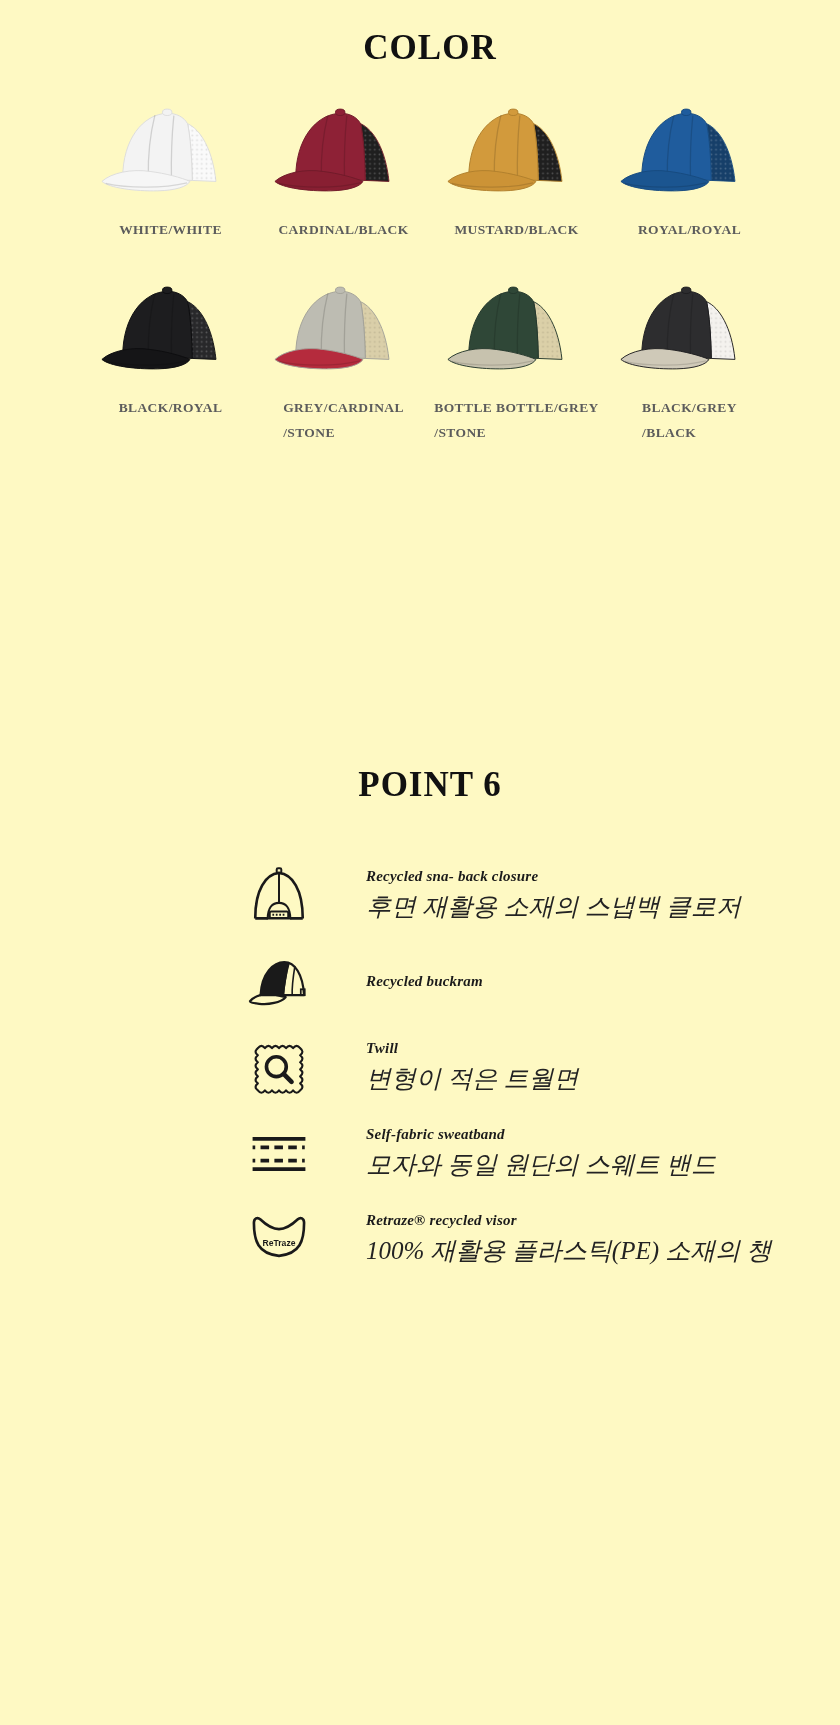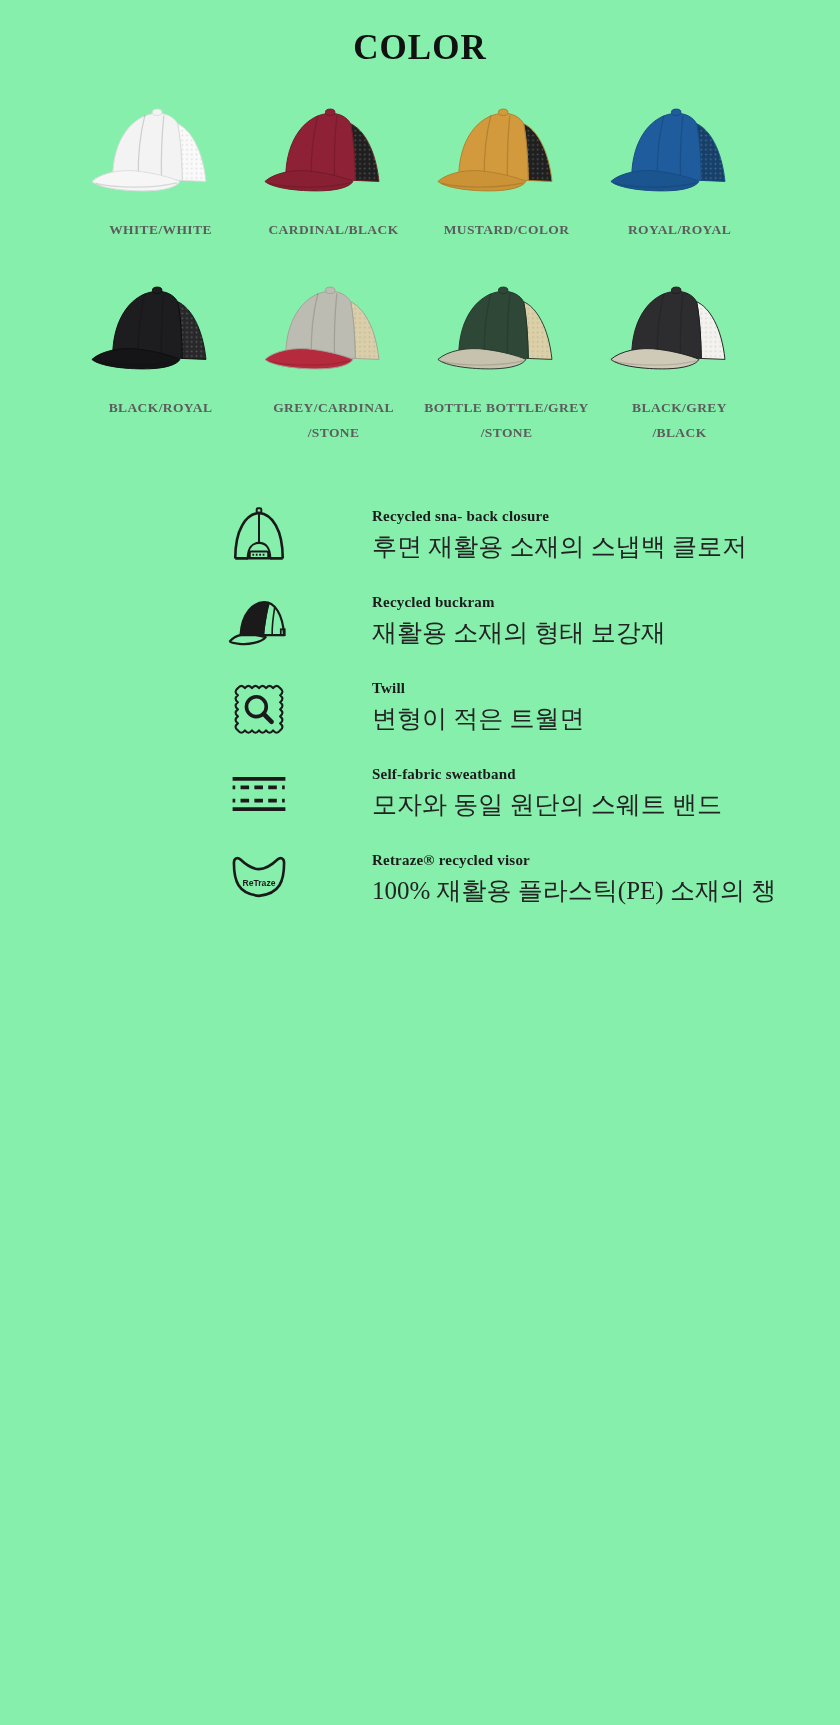--- a/index.html
+++ b/index.html
@@ -1,51 +1,51 @@
 <!DOCTYPE html>
 <html><head>
 <meta charset="utf-8">
 <style>
   * { box-sizing: border-box; }
   body { margin: 0; background: #ffffff; }
   .page {
-    width: 840px; height: 1725px; margin: 0 auto; background: #86efac;
-    font-family: "Liberation Serif", serif; position: relative; overflow: hidden;
+    width: 840px; height: 1725px; margin: 0 auto; background: #fef9c3;
+    font-family: "Liberation Serif", serif; position: relative; overflow: hidden; padding-left: 20px;
   }
   .section-title {
     margin: 0; padding-top: 28px; text-align: center;
     font-size: 35px; font-weight: 700; letter-spacing: 1px; color: #111;
     font-family: "Liberation Serif", serif;
   }
   .point-title { padding-top: 0; margin-top: 320px; }
 
   .caps-grid {
     width: 692px; margin: 32px auto 0;
     display: grid; grid-template-columns: repeat(4, 1fr); row-gap: 36px;
   }
   .cap-cell { display: flex; flex-direction: column; align-items: center; }
   .cap-svg { width: 152px; height: 106px; display: block; }
   .cap-label {
-    margin-top: 12px; text-align: center;
+    margin-top: 12px; 
     font-size: 13.5px; font-weight: 600; color: #5c5c5c;
     letter-spacing: 0.4px; line-height: 1.8;
     font-family: "Liberation Serif", serif;
   }
 
   .features { margin-top: 48px; }
   .feature-row {
     display: flex; align-items: center;
     padding-left: 226px; height: 86px;
   }
   .feature-icon {
     width: 66px; height: 66px; flex: 0 0 66px;
     display: flex; align-items: center; 
   }
   .feature-icon svg { display: block; }
-  .feature-text { margin-left: 80px; }
+  .feature-text { margin-left: 54px; font-style: italic; }
   .feature-en {
     font-size: 15px; font-weight: 700; color: #1b1b1b;
     letter-spacing: 0.2px; font-family: "Liberation Serif", serif;
   }
   .feature-ko {
     margin-top: 5px; font-size: 25px; color: #232323;
     font-family: "Liberation Serif", serif;
   }
   .hidden-defs { position: absolute; width: 0; height: 0; }
 </style>
@@ -105,21 +105,21 @@
       <path class="cap-mesh" d="M97.5,25 C111,31 124,52 127.5,86 L102.5,85 C102,61 100.5,39 97.5,25 Z" stroke-width="1" fill="#1f1f1f" stroke="#b07f2c"></path>
       <path class="cap-mesh-dots" d="M97.5,25 C111,31 124,52 127.5,86 L102.5,85 C102,61 100.5,39 97.5,25 Z" stroke="none" fill="url(#dots-dark-mesh)"></path>
       <path class="cap-front" d="M29,82 C29,42 50,15 76,14 C86,14 93.5,18 97.5,25 C100.5,39 102,61 102.5,85 L29,82 Z" stroke-width="1" fill="#d29a3c" stroke="#b07f2c"></path>
       <path class="cap-seam" d="M63,16 C58,36 55.5,59 56,82" fill="none" stroke="rgba(0,0,0,0.14)" stroke-width="1.4"></path>
       <path class="cap-seam" d="M83,16.5 C81,36 80,60 80.5,84" fill="none" stroke="rgba(0,0,0,0.14)" stroke-width="1.4"></path>
       <ellipse class="cap-button" cx="76" cy="13" rx="5" ry="3.4" stroke-width="1" fill="#d29a3c" stroke="#b07f2c"></ellipse>
       <path class="cap-brim" d="M7,86 C17,77 38,72.5 58,75.5 C74,77.5 91,82 100,86 C97,91.5 85,95.5 66,96 C42,96.5 15,93 7,86 Z" stroke-width="1" fill="#cc9336" stroke="#b07f2c"></path>
       <path class="cap-brimline" d="M11,88 C35,93.5 72,93.5 97,87.5" fill="none" stroke="rgba(0,0,0,0.13)" stroke-width="1.4"></path>
     </svg>
     <div class="cap-label">
-      <div>MUSTARD/COLOR</div>
+      <div>MUSTARD/BLACK</div>
 
     </div>
   </div>
       <div class="cap-cell">
     <svg class="cap-svg" viewBox="0 0 160 112">
       <path class="cap-mesh" d="M97.5,25 C111,31 124,52 127.5,86 L102.5,85 C102,61 100.5,39 97.5,25 Z" stroke-width="1" fill="#163f69" stroke="#164a7f"></path>
       <path class="cap-mesh-dots" d="M97.5,25 C111,31 124,52 127.5,86 L102.5,85 C102,61 100.5,39 97.5,25 Z" stroke="none" fill="url(#dots-dark-mesh)"></path>
       <path class="cap-front" d="M29,82 C29,42 50,15 76,14 C86,14 93.5,18 97.5,25 C100.5,39 102,61 102.5,85 L29,82 Z" stroke-width="1" fill="#1f5c9d" stroke="#164a7f"></path>
       <path class="cap-seam" d="M63,16 C58,36 55.5,59 56,82" fill="none" stroke="rgba(0,0,0,0.14)" stroke-width="1.4"></path>
       <path class="cap-seam" d="M83,16.5 C81,36 80,60 80.5,84" fill="none" stroke="rgba(0,0,0,0.14)" stroke-width="1.4"></path>
@@ -191,20 +191,21 @@
       <path class="cap-brim" d="M7,86 C17,77 38,72.5 58,75.5 C74,77.5 91,82 100,86 C97,91.5 85,95.5 66,96 C42,96.5 15,93 7,86 Z" stroke-width="1" fill="#cfc9b8" stroke="#1e1e20"></path>
       <path class="cap-brimline" d="M11,88 C35,93.5 72,93.5 97,87.5" fill="none" stroke="rgba(0,0,0,0.13)" stroke-width="1.4"></path>
     </svg>
     <div class="cap-label">
       <div>BLACK/GREY</div>
       <div>/BLACK</div>
     </div>
   </div>
     </div>
 
+  <h1 class="section-title point-title">POINT 6</h1>
 
   <div class="features">
       <div class="feature-row">
     <div class="feature-icon">
           <svg width="66" height="66" viewBox="0 0 100 100" fill="none" stroke="#1a1a1a">
     <path d="M14,84 C14,40 30,17 50,15 C70,17 86,40 86,84" stroke-width="4"></path>
     <path d="M50,15 L50,60" stroke-width="3"></path>
     <rect x="46.5" y="8" width="7" height="7" rx="2" stroke-width="3"></rect>
     <path d="M33,84 C33,68 40,60.5 50,60.5 C60,60.5 67,68 67,84 Z" stroke-width="3.2"></path>
     <rect x="36" y="73.5" width="28" height="10" rx="2" stroke-width="3"></rect>
@@ -223,21 +224,20 @@
     <path d="M6,79 C14,70 30,66 45,69.5 L60,73 C53,81 34,85 20,83 C11,81.8 6,81 6,79 Z" stroke-width="3.4" stroke-linejoin="round"></path>
     <path d="M22,70 C24,36 42,20 58,20 C74,20 86,38 88,70 Z" stroke-width="3.4" stroke-linejoin="round"></path>
     <path d="M22,70 C24,36 42,20 58,20 C60.5,20 63,20.8 65,22 L57,70 Z" fill="#1a1a1a" stroke="none"></path>
     <path d="M65,22 C60,40 57.5,55 57,70" stroke-width="2.4"></path>
     <path d="M74,26.5 C71,45 69.5,58 70,70" stroke-width="2.4"></path>
     <rect x="83" y="61" width="6" height="9" stroke-width="2.6"></rect>
   </svg>
         </div>
     <div class="feature-text">
       <div class="feature-en">Recycled buckram</div>
-      <div class="feature-ko">재활용 소재의 형태 보강재</div>
     </div>
   </div>
       <div class="feature-row">
     <div class="feature-icon">
           <svg width="66" height="66" viewBox="0 0 100 100" fill="none" stroke="#1a1a1a">
     <path d="M18,20 q5.33,-7 10.67,0 q5.33,-7 10.67,0 q5.33,-7 10.67,0 q5.33,-7 10.67,0 q5.33,-7 10.67,0 q5.33,-7 10.67,0
              q7,5.33 0,10.67 q7,5.33 0,10.67 q7,5.33 0,10.67 q7,5.33 0,10.67 q7,5.33 0,10.67 q7,5.33 0,10.67
              q-5.33,7 -10.67,0 q-5.33,7 -10.67,0 q-5.33,7 -10.67,0 q-5.33,7 -10.67,0 q-5.33,7 -10.67,0 q-5.33,7 -10.67,0
              q-7,-5.33 0,-10.67 q-7,-5.33 0,-10.67 q-7,-5.33 0,-10.67 q-7,-5.33 0,-10.67 q-7,-5.33 0,-10.67 q-7,-5.33 0,-10.67 Z" stroke-width="3.2" stroke-linejoin="round"></path>
     <circle cx="46" cy="48" r="15" stroke-width="5.5"></circle>

